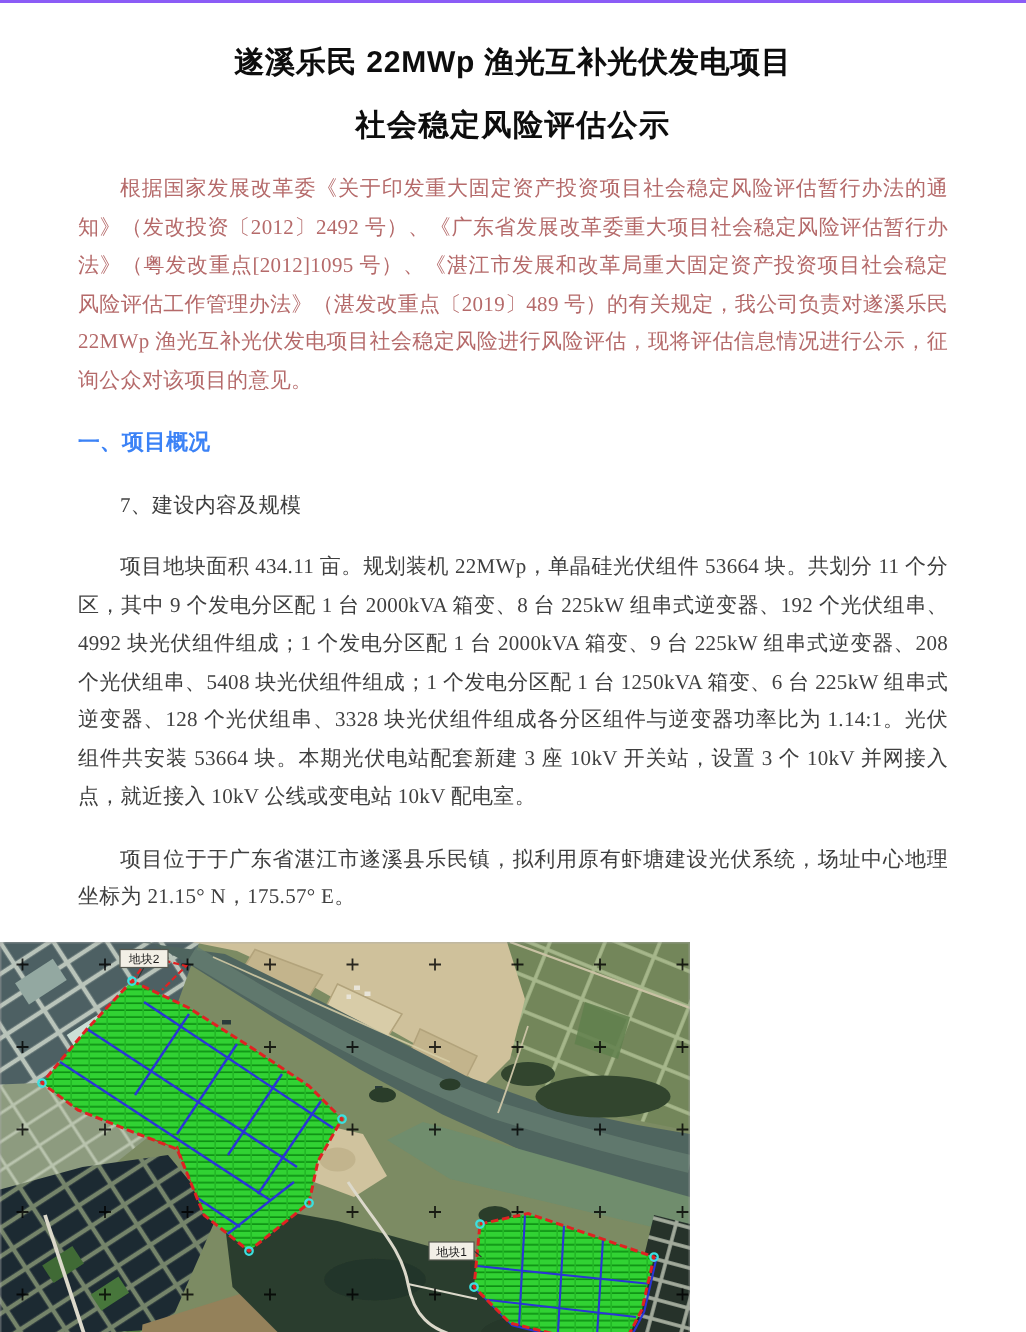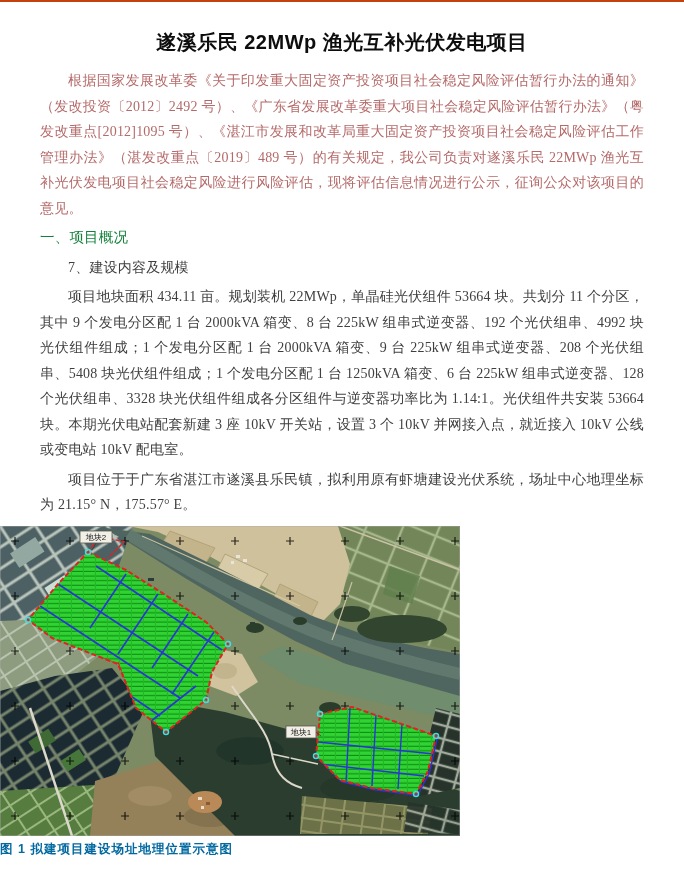--- a/index.html
+++ b/index.html
@@ -1,56 +1,57 @@
 <!DOCTYPE html>
 <html><head>
 <meta charset="utf-8">
 <style>
   html,body{margin:0;padding:0;background:#ffffff;}
   .page{
     width:684px;height:888px;position:relative;background:#fff;
-    border-top:2px solid #c2410c;box-sizing:border-box;overflow:hidden;
+    border-top:2px solid #8b5cf6;box-sizing:border-box;overflow:hidden;
     font-family:"Liberation Serif","DejaVu Serif",serif;color:#3f3f3f;
   }
   .doc-title{
     margin:26px 0 0;text-align:center;font-size:20px;line-height:28px;
     font-weight:bold;color:#0d0d0d;letter-spacing:.5px;
     font-family:"Liberation Sans","DejaVu Sans",sans-serif;
   }
   .doc-subtitle{
     margin:14px 0 0;text-align:center;font-size:20px;line-height:28px;
     font-weight:bold;color:#0d0d0d;letter-spacing:1px;
     font-family:"Liberation Sans","DejaVu Sans",sans-serif;
   }
   .content{
     margin:12px 36px 0;font-size:14px;line-height:25.5px;
     text-align:justify;letter-spacing:.2px;
   }
-  .content p{margin:4px;}
+  .content p{margin:16px;}
   .intro{color:#b56a6a;text-indent:2em;}
   .sec-heading{
-    font-weight:normal;color:#15803d;text-indent:0;
+    font-weight:bold;color:#3b82f6;text-indent:0;
     font-family:"Liberation Sans","DejaVu Sans",sans-serif;font-size:14.5px;
   }
   .sub-heading{text-indent:2em;}
   .body-para{text-indent:2em;}
   figure{margin:8px 0 0;text-align:left;}
   svg.map{width:460px;height:310px;display:inline-block;vertical-align:top;}
   figcaption{
     margin-top:5px;font-weight:bold;font-size:12.5px;color:#0369a1;
     letter-spacing:1px;font-family:"Liberation Sans","DejaVu Sans",sans-serif;
   }
   .map text{font-family:"Liberation Sans","DejaVu Sans",sans-serif;font-size:8px;fill:#1c1c1c;}
 </style>
 </head>
 <body>
 
 <div class="page">
 
   <h1 class="doc-title">遂溪乐民 22MWp 渔光互补光伏发电项目</h1>
+  <h2 class="doc-subtitle">社会稳定风险评估公示</h2>
 
   <div class="content">
     <p class="intro">根据国家发展改革委《关于印发重大固定资产投资项目社会稳定风险评估暂行办法的通知》（发改投资〔2012〕2492 号）、《广东省发展改革委重大项目社会稳定风险评估暂行办法》（粤发改重点[2012]1095 号）、《湛江市发展和改革局重大固定资产投资项目社会稳定风险评估工作管理办法》（湛发改重点〔2019〕489 号）的有关规定，我公司负责对遂溪乐民 22MWp 渔光互补光伏发电项目社会稳定风险进行风险评估，现将评估信息情况进行公示，征询公众对该项目的意见。</p>
     <p class="sec-heading">一、项目概况</p>
     <p class="sub-heading">7、建设内容及规模</p>
     <p class="body-para">项目地块面积 434.11 亩。规划装机 22MWp，单晶硅光伏组件 53664 块。共划分 11 个分区，其中 9 个发电分区配 1 台 2000kVA 箱变、8 台 225kW 组串式逆变器、192 个光伏组串、4992 块光伏组件组成；1 个发电分区配 1 台 2000kVA 箱变、9 台 225kW 组串式逆变器、208 个光伏组串、5408 块光伏组件组成；1 个发电分区配 1 台 1250kVA 箱变、6 台 225kW 组串式逆变器、128 个光伏组串、3328 块光伏组件组成各分区组件与逆变器功率比为 1.14:1。光伏组件共安装 53664 块。本期光伏电站配套新建 3 座 10kV 开关站，设置 3 个 10kV 并网接入点，就近接入 10kV 公线或变电站 10kV 配电室。</p>
     <p class="body-para">项目位于于广东省湛江市遂溪县乐民镇，拟利用原有虾塘建设光伏系统，场址中心地理坐标为 21.15° N，175.57° E。</p>
   </div>
 
   <figure>

